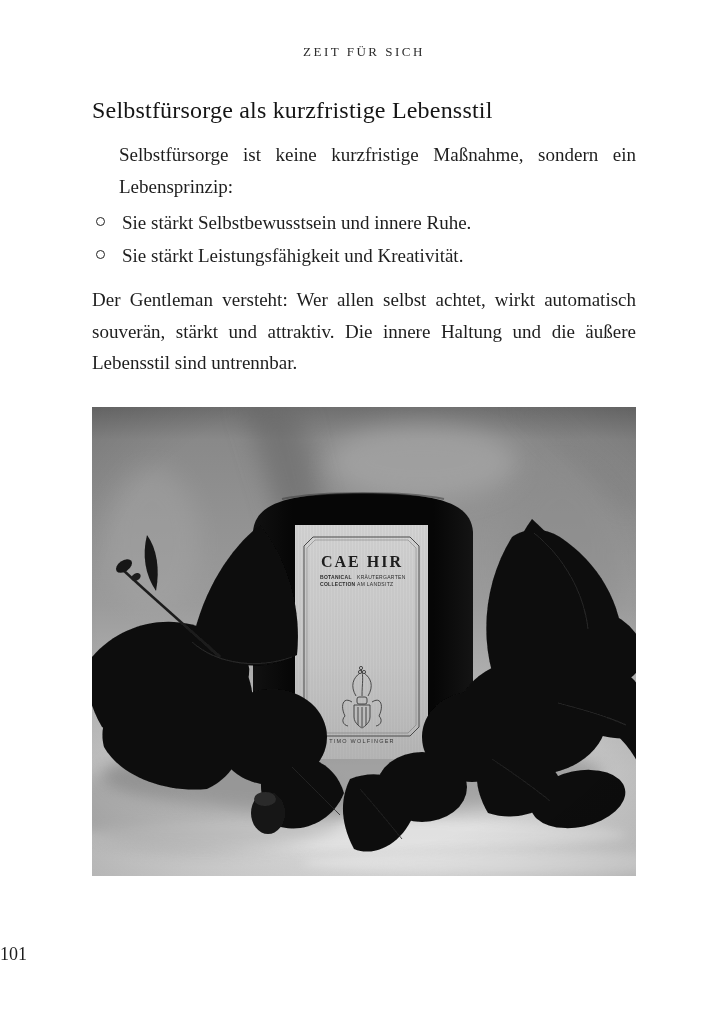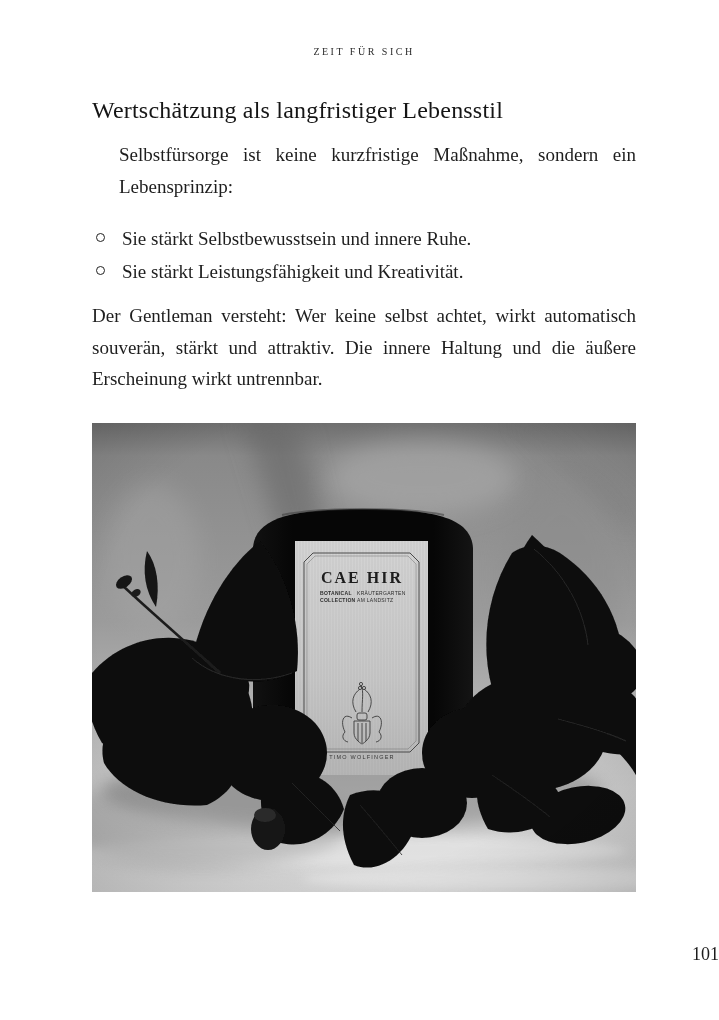--- a/index.html
+++ b/index.html
@@ -9,38 +9,38 @@
     width:719px; height:1020px;
     margin:0 auto;
     background:#ffffff;
     font-family:"Liberation Serif","DejaVu Serif",serif;
     color:#1f1f1f;
     overflow:hidden;
   }
   .content { padding:44px 83px 0 92px; }
   .running-head {
     text-align:center;
-    font-size:10px;
+    font-size:13px;
     letter-spacing:2.5px;
     color:#2b2b2b;
     line-height:16px;
   }
   h1.chapter-heading {
     margin-top:34px;
     font-size:24px;
     font-weight:500;
     color:#151515;
     line-height:32px;
     letter-spacing:0.2px;
   }
   .body-text { font-size:19px; line-height:31.5px; color:#1e1e1e; }
   .intro { margin-top:13px;margin-left:27px; }
   .jline { text-align:justify; text-align-last:justify; }
   .jline-last { text-align:center; text-align-last:left; }
-  ul.bullet-list { margin-top:21px; list-style:none; }
+  ul.bullet-list { margin-top:5px; list-style:none; }
   ul.bullet-list li {
     position:relative;
     padding-left:30px;
     text-align:justify;
   }
   ul.bullet-list li + li { margin-top:1px; }
   .bullet-dot {
     position:absolute; left:4px; top:10px;
     width:9px; height:9px;
     border:1.5px solid #222;
@@ -49,54 +49,54 @@
   }
   .closing { margin-top:13px; }
   figure.photo {
     margin-top:28px;
     width:544px; height:469px;
     line-height:0;
   }
   .page-number {
     position:absolute;
     top:944px; left:0; right:0;
-    text-align:right;
+    text-align:left;
     font-size:18px;
     color:#1c1c1c;
   }
 </style>
 </head>
 <body>
 
 <div class="page">
   <div class="content">
     <div class="running-head">ZEIT FÜR SICH</div>
 
-    <h1 class="chapter-heading">Wertschätzung als langfristiger Lebensstil</h1>
+    <h1 class="chapter-heading">Selbstfürsorge als kurzfristige Lebensstil</h1>
 
     <div class="body-text intro">
       <div class="jline">Selbstfürsorge ist keine kurzfristige Maßnahme, sondern ein</div>
       <div class="jline-last">Lebensprinzip:</div>
     </div>
 
     <ul class="bullet-list body-text">
       <li>
         <span class="bullet-dot"></span>
         <span>Sie stärkt Selbstbewusstsein und innere Ruhe.</span>
       </li>
       <li>
         <span class="bullet-dot"></span>
         <span>Sie stärkt Leistungsfähigkeit und Kreativität.</span>
       </li>
     </ul>
 
     <div class="body-text closing">
-      <div class="jline">Der Gentleman versteht: Wer keine selbst achtet, wirkt automatisch</div>
+      <div class="jline">Der Gentleman versteht: Wer allen selbst achtet, wirkt automatisch</div>
       <div class="jline">souverän, stärkt und attraktiv. Die innere Haltung und die äußere</div>
-      <div class="jline-last">Erscheinung wirkt untrennbar.</div>
+      <div class="jline-last">Lebensstil sind untrennbar.</div>
     </div>
 
     <figure class="photo">
       <svg width="544" height="469" viewBox="0 0 544 469" xmlns="http://www.w3.org/2000/svg">
         <defs>
           <linearGradient id="bgGrad" x1="0" y1="0" x2="0" y2="1">
             <stop offset="0" stop-color="#6f6f6f"></stop>
             <stop offset="0.07" stop-color="#898989"></stop>
             <stop offset="0.42" stop-color="#9b9b9b"></stop>
             <stop offset="0.62" stop-color="#b4b4b4"></stop>

